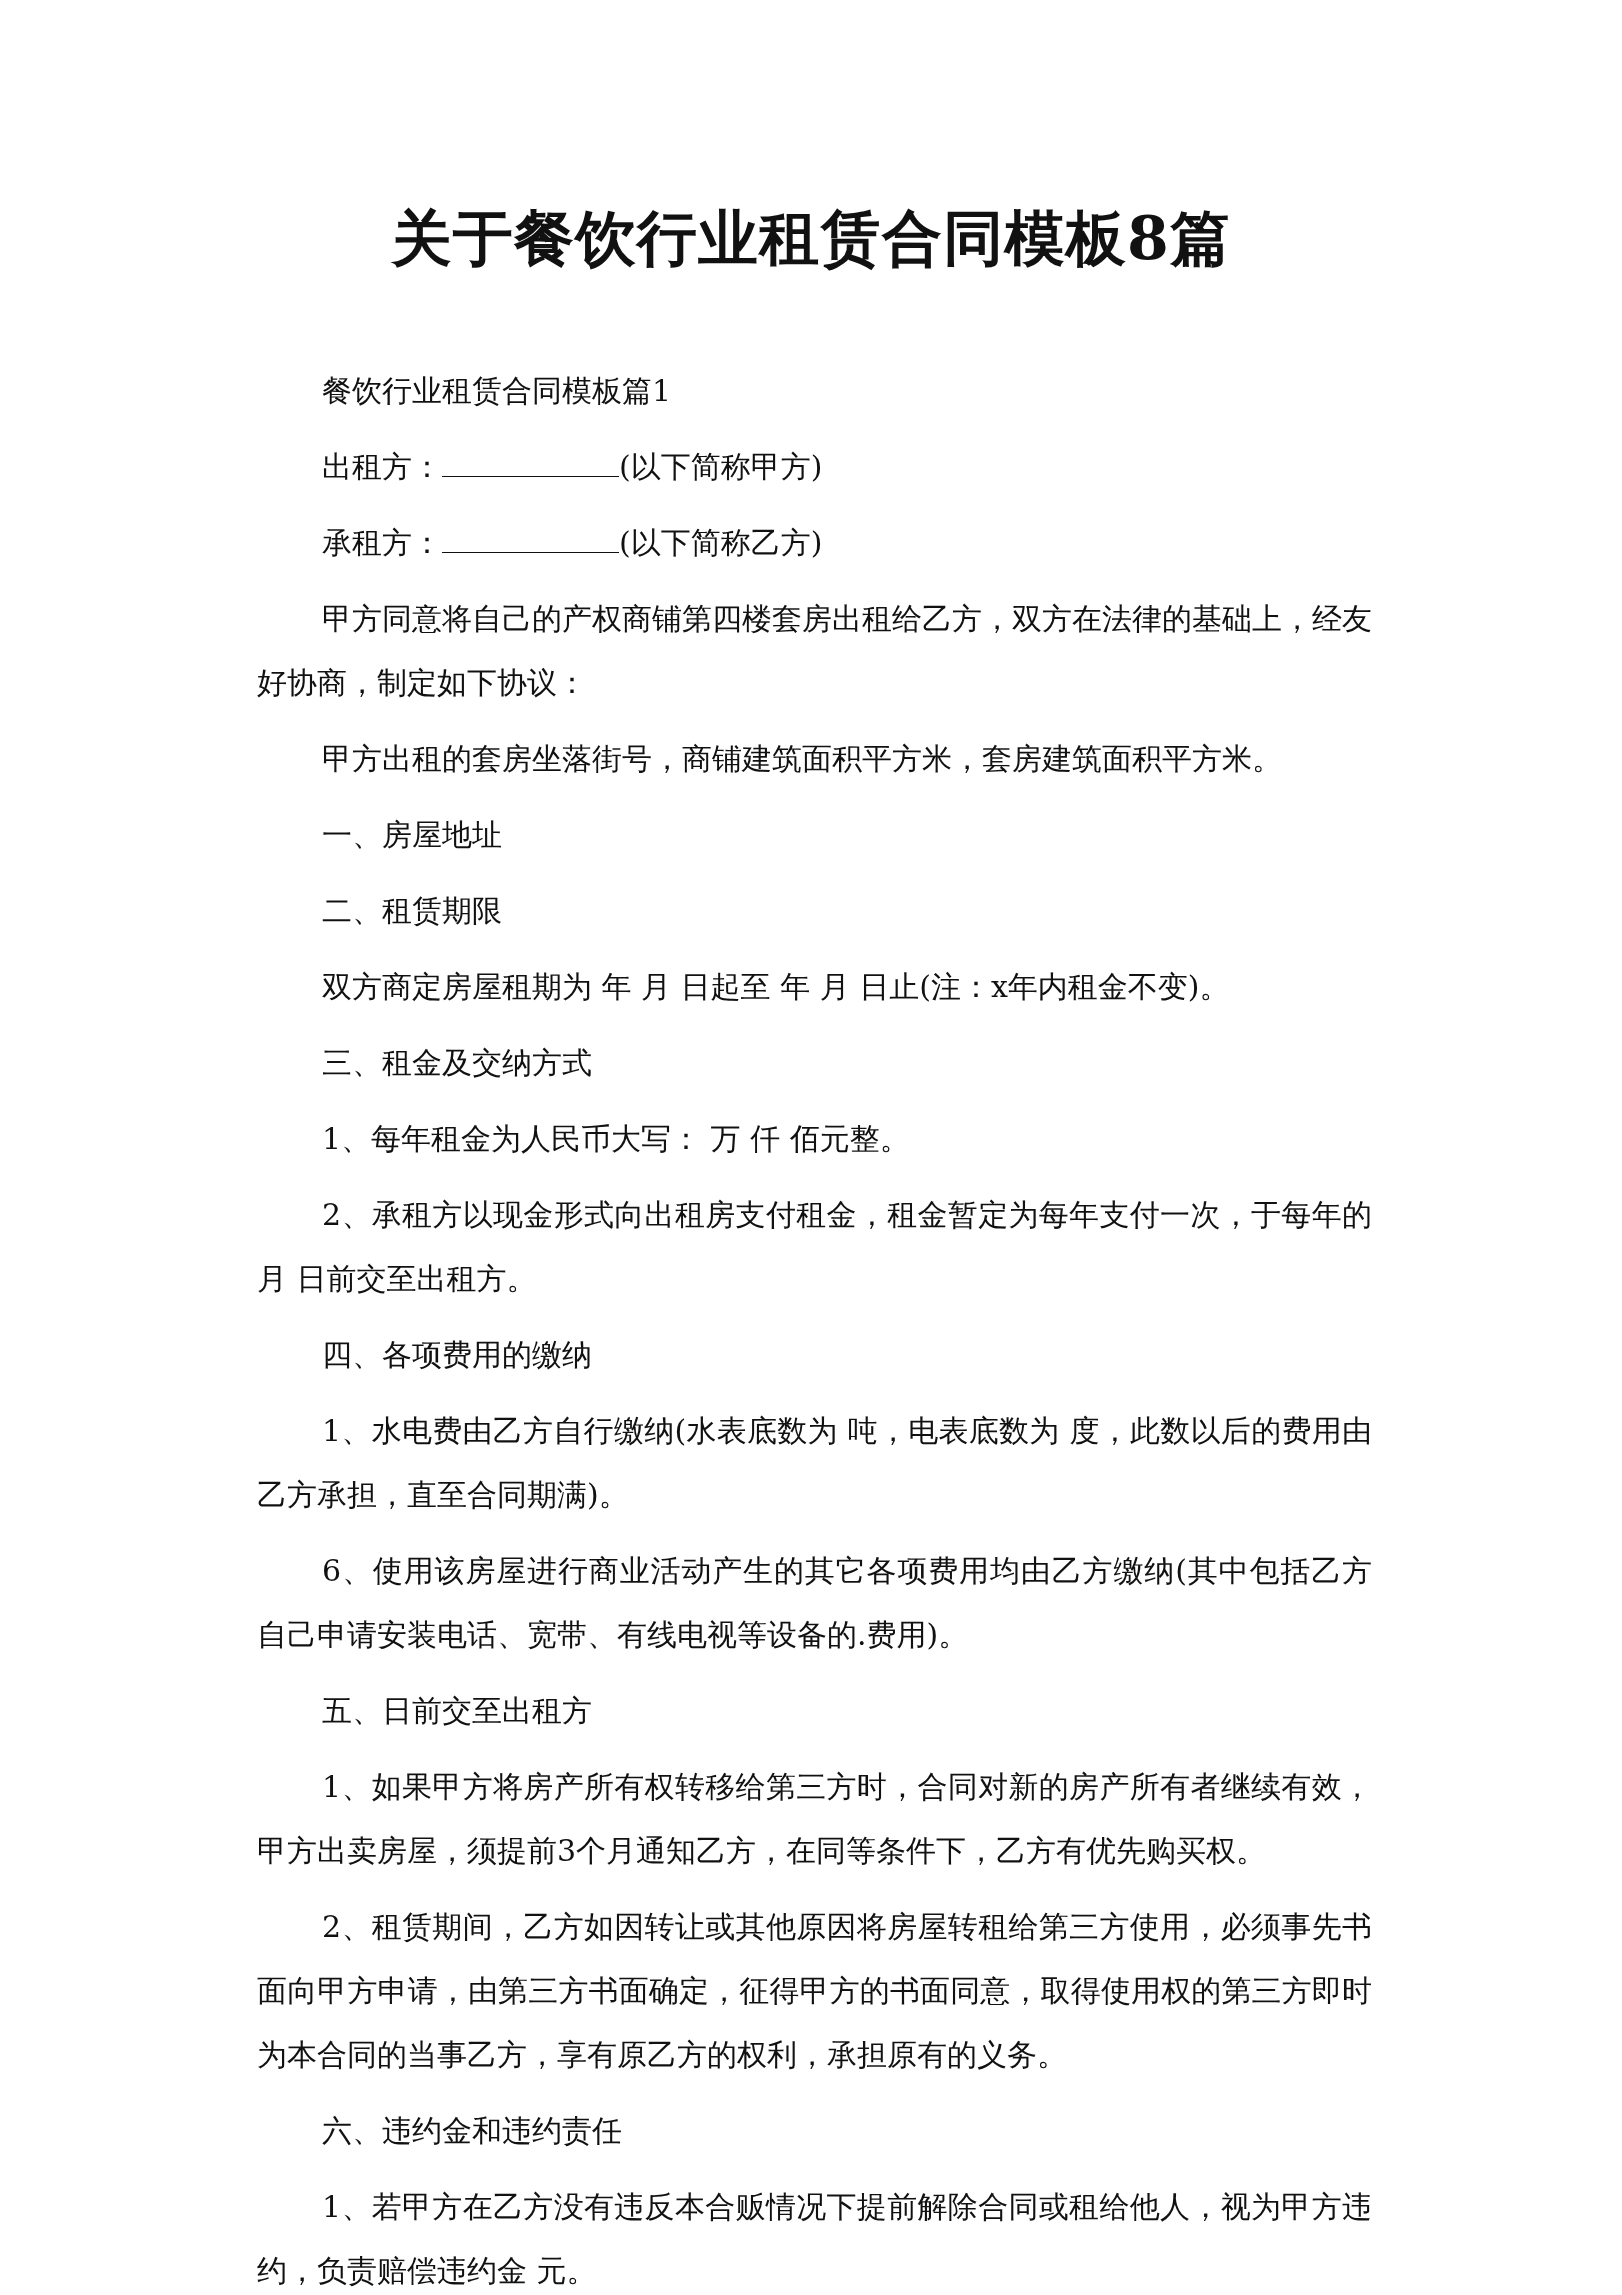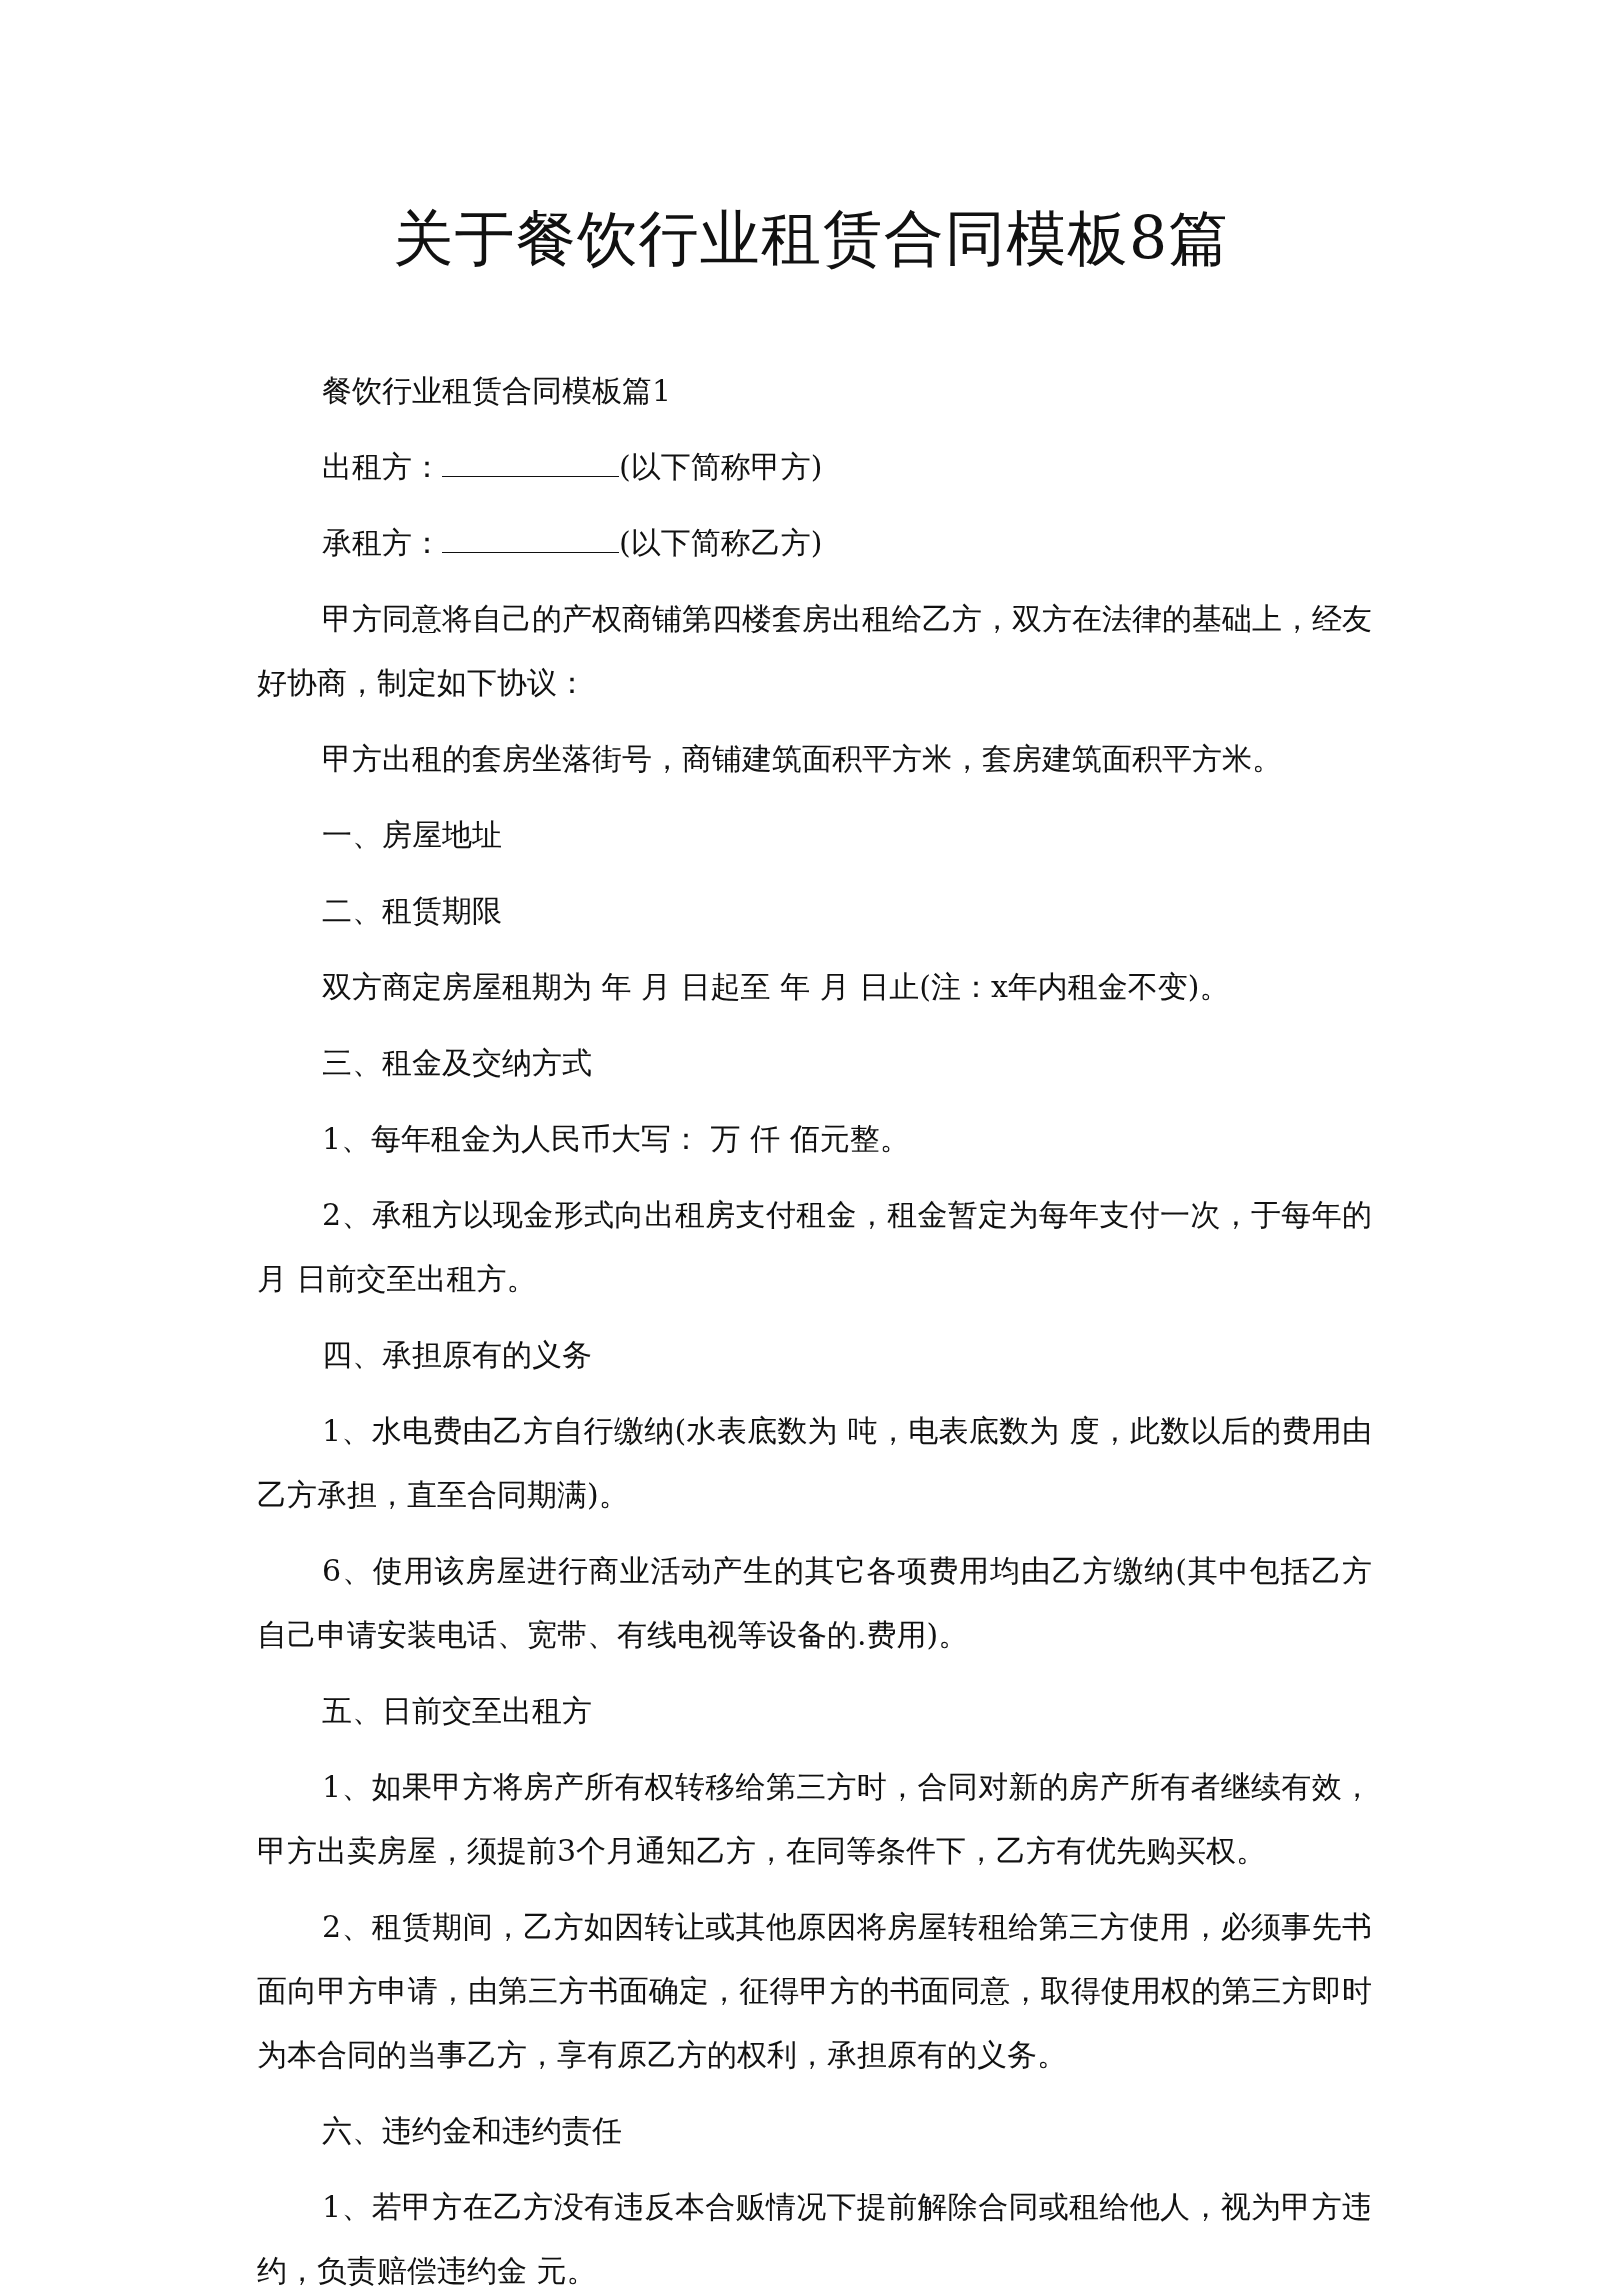--- a/index.html
+++ b/index.html
@@ -25,21 +25,21 @@
     }
     .doc-title {
       position: absolute;
       top: 196px;
       left: 0;
       width: 1623px;
       text-align: center;
       font-size: 60px;
       line-height: 85px;
       letter-spacing: 1.3px;
-      font-weight: normal;
+      font-weight: bold;
       margin: 0;
     }
     .body {
       position: absolute;
       left: 245px;
       top: 347px;
       width: 1139px;
       font-size: 30px;
       line-height: 64px;
     }
@@ -74,21 +74,21 @@
     <p class="para"><span>承租方：</span><span class="blank"></span><span>(以下简称乙方)</span></p>
 
     <p class="para">甲方同意将自己的产权商铺第四楼套房出租给乙方，双方在法律的基础上，经友好协商，制定如下协议：</p>
     <p class="para">甲方出租的套房坐落街号，商铺建筑面积平方米，套房建筑面积平方米。</p>
     <p class="para">一、房屋地址</p>
     <p class="para">二、租赁期限</p>
     <p class="para">双方商定房屋租期为 年 月 日起至 年 月 日止(注：x年内租金不变)。</p>
     <p class="para">三、租金及交纳方式</p>
     <p class="para">1、每年租金为人民币大写： 万 仟 佰元整。</p>
     <p class="para">2、承租方以现金形式向出租房支付租金，租金暂定为每年支付一次，于每年的 月 日前交至出租方。</p>
-    <p class="para">四、承担原有的义务</p>
+    <p class="para">四、各项费用的缴纳</p>
     <p class="para">1、水电费由乙方自行缴纳(水表底数为 吨，电表底数为 度，此数以后的费用由乙方承担，直至合同期满)。</p>
     <p class="para">6、使用该房屋进行商业活动产生的其它各项费用均由乙方缴纳(其中包括乙方自己申请安装电话、宽带、有线电视等设备的.费用)。</p>
     <p class="para">五、日前交至出租方</p>
     <p class="para">1、如果甲方将房产所有权转移给第三方时，合同对新的房产所有者继续有效，甲方出卖房屋，须提前3个月通知乙方，在同等条件下，乙方有优先购买权。</p>
     <p class="para">2、租赁期间，乙方如因转让或其他原因将房屋转租给第三方使用，必须事先书面向甲方申请，由第三方书面确定，征得甲方的书面同意，取得使用权的第三方即时为本合同的当事乙方，享有原乙方的权利，承担原有的义务。</p>
     <p class="para">六、违约金和违约责任</p>
     <p class="para">1、若甲方在乙方没有违反本合贩情况下提前解除合同或租给他人，视为甲方违约，负责赔偿违约金 元。</p>
   </div>
 </div>
 

